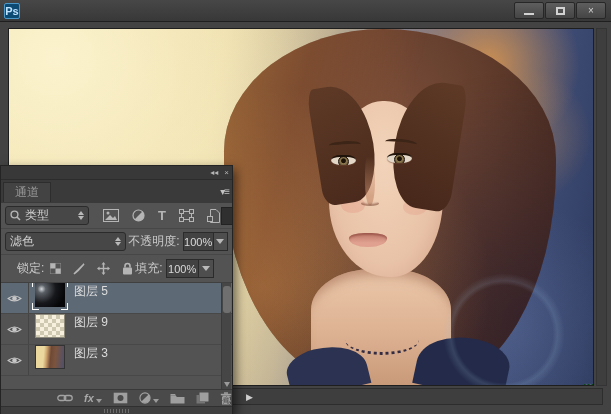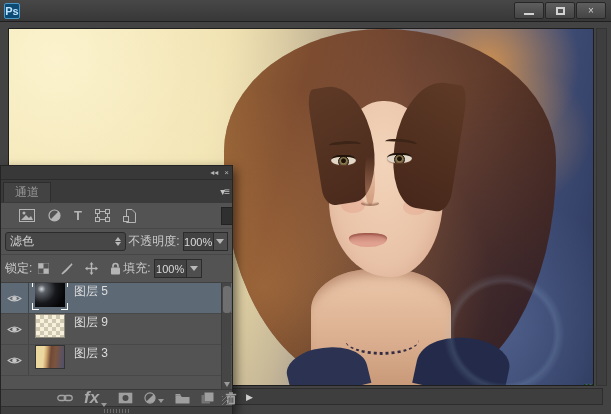--- a/index.html
+++ b/index.html
@@ -123,21 +123,21 @@
   .ftoggle { position:absolute; right:-1px; width:12px; height:18px; background:#2f2f2f; border:1px solid #222; }
   .blend-row { height:26px; padding:0 4px; }
   .blend-select { width:128px; }
   .plabel { color:#c9c9c9; margin-left:2px; white-space:nowrap; }
   .valbox { width:33px; height:19px; background:#424242; border:1px solid #2b2b2b;
     display:flex; align-items:center; justify-content:center; color:#dadada; font-size:11px; margin-left:3px; }
   .dropbtn { width:15px; height:19px; background:#4e4e4e; border:1px solid #2b2b2b; border-left:none;
     display:flex; align-items:center; justify-content:center; }
   .dropbtn i { width:0; height:0; border-left:4px solid transparent; border-right:4px solid transparent;
     border-top:5px solid #b9b9b9; }
-  .lock-row { height:28px; padding:0 4px; border-bottom:1px solid #404040; }
+  .lock-row { height:28px; padding:0 16px; border-bottom:1px solid #404040; }
   .lock-icons { display:flex; align-items:center; gap:12px; margin-left:6px; }
   .licon { display:flex; align-items:center; color:#b5b5b5; }
 
   .layer-list { height:106px; position:relative; overflow:hidden; }
   .lrow { display:flex; align-items:flex-start; height:31px; border-bottom:1px solid #484848; }
   .lrow-selected { background:#5d6975; }
   .eye-cell { width:28px; height:100%; border-right:1px solid #454545;
     display:flex; align-items:center; justify-content:center; flex:none; }
   .lthumb { flex:none; margin-left:6px; position:relative; }
   .thumb-dark { width:30px; height:24px;
@@ -163,21 +163,21 @@
     background:linear-gradient(95deg,#ead89e 0% 28%,#cda26c 38%,#6f4936 52%,#7c543e 68%,#4d506c 100%); }
   .lname { margin-left:9px; color:#dcdcdc; white-space:nowrap; }
   .list-scroll { position:absolute; right:1px; top:0; width:10px; height:100%; background:#464646; border-left:1px solid #3a3a3a; }
   .scroll-thumb { position:absolute; left:1px; top:3px; width:8px; height:27px; background:#6f6f6f; border-radius:3px; }
   .scroll-down { position:absolute; left:2px; bottom:2px; width:0; height:0;
     border-left:3px solid transparent; border-right:3px solid transparent; border-top:5px solid #9a9a9a; }
 
   .panel-bottombar { height:17px; background:#4a4a4a; border-top:1px solid #393939;
     display:flex; align-items:center; padding-left:56px; gap:11px; position:relative; }
   .bicon { display:flex; align-items:center; color:#a2a2a2; }
-  .fx-label { font-size:17px; font-style:italic; font-weight:bold; color:#a8a8a8; }
+  .fx-label { font-size:11px; font-style:italic; font-weight:bold; color:#a8a8a8; }
   .mini-drop { width:0; height:0; border-left:3px solid transparent; border-right:3px solid transparent;
     border-top:4px solid #9a9a9a; margin-left:2px; align-self:flex-end; margin-bottom:1px; }
   .resize-grip { position:absolute; right:1px; bottom:1px; width:9px; height:9px;
     background:repeating-linear-gradient(135deg,#777 0 1px,transparent 1px 3px); }
   .panel-footer { height:9px; background:#3f3f3f; border-top:1px solid #303030;
     display:flex; align-items:center; justify-content:center; }
   .footer-grip { width:26px; height:4px;
     background:repeating-linear-gradient(90deg,#6c6c6c 0 1px,transparent 1px 3px); }
   svg { display:block; }
 </style>
@@ -239,20 +239,33 @@
     <div class="panel-header">
       <span>◂◂</span>
       <span>×</span>
     </div>
     <div class="panel-tabs">
       <div class="tab tab-inactive">通道</div>
       <div class="panel-menu">▾≡</div>
     </div>
 
     <div class="panel-row filter-row">
+      <div class="combo type-combo">
+        <span class="ficon">
+          <svg width="11" height="11" viewBox="0 0 11 11">
+              <circle cx="4.5" cy="4.5" r="3.4" fill="none" stroke="#b5b5b5" stroke-width="1.4"></circle>
+              <line x1="7" y1="7" x2="10" y2="10" stroke="#b5b5b5" stroke-width="1.6"></line>
+            </svg>
+        </span>
+        <span>类型</span>
+        <span class="spin">
+            <i class="up"></i>
+            <i class="dn"></i>
+          </span>
+      </div>
       <div class="ficons">
         <span class="ficon">
           <svg width="16" height="13" viewBox="0 0 16 13">
               <rect x="0.5" y="0.5" width="15" height="12" fill="none" stroke="#b5b5b5"></rect>
               <circle cx="5" cy="4" r="1.5" fill="#b5b5b5"></circle>
               <path d="M2 11 L7 6 L10 9 L12 7 L14 11 Z" fill="#b5b5b5"></path>
             </svg>
         </span>
         <span class="ficon">
           <svg width="13" height="13" viewBox="0 0 13 13">

